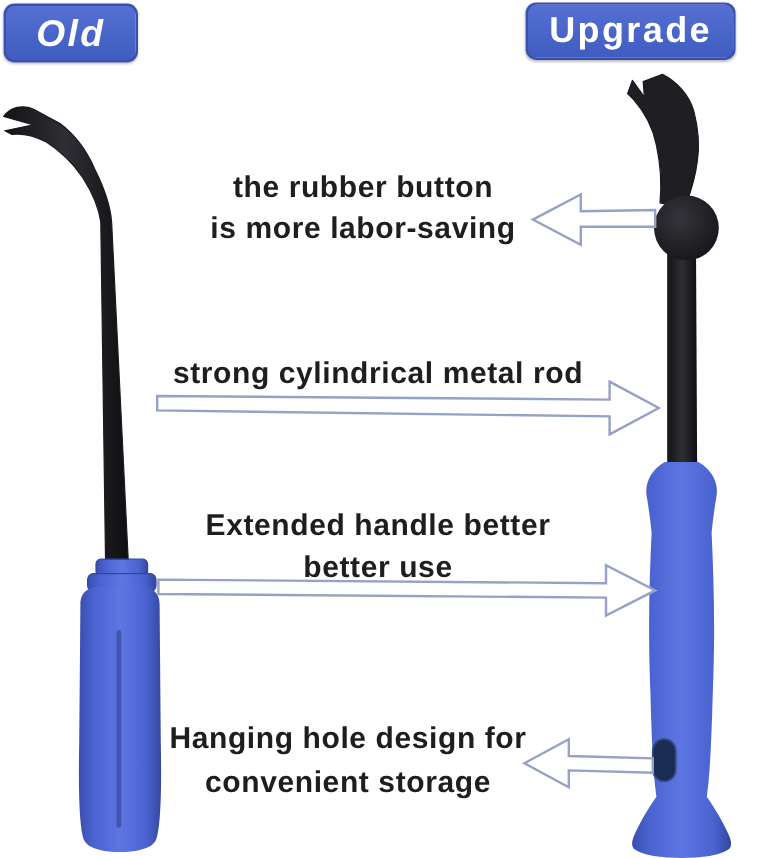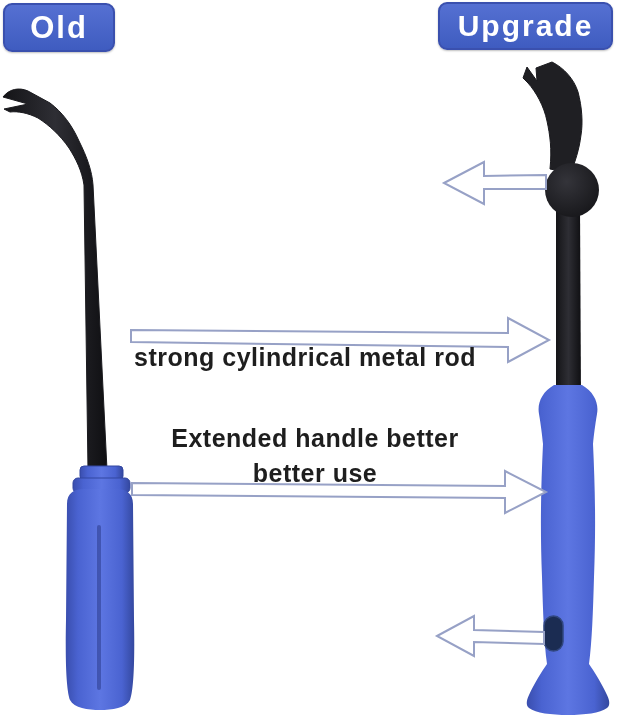--- a/index.html
+++ b/index.html
@@ -30,37 +30,37 @@
     position:absolute;
     display:flex;align-items:center;justify-content:center;
     background:linear-gradient(180deg,var(--badge-fill-top),var(--badge-fill-bottom));
     border:2px solid var(--badge-border);
     border-radius:9px;
     color:var(--badge-text);
     font-weight:bold;
     letter-spacing:2px;
     box-shadow:0 1px 2px rgba(0,0,0,.25);
   }
-  .badge-old{left:3px;top:3px;width:112px;height:49px;font-size:31px;}
+  .badge-old{left:3px;top:3px;width:112px;height:49px;font-size:31px;font-style:italic;}
   .badge-upgrade{left:438px;top:2px;width:175px;height:48px;font-size:30px;}
   svg.layer{position:absolute;pointer-events:none;}
   .old-tool{left:0;top:80px;}
   .new-tool{left:490px;top:55px;}
   .arrows{left:0;top:0;}
   .note{
     position:absolute;
     color:var(--text);
     font-weight:bold;
     font-size:25px;
     letter-spacing:.5px;
     text-align:center;
   }
   .note span{display:block;}
   .note-rubber{left:140px;top:139px;width:325px;line-height:34px;}
-  .note-rod{left:85px;top:297px;width:440px;white-space:nowrap;margin-top:46px;}
+  .note-rod{left:95px;top:297px;width:440px;white-space:nowrap;}
   .note-handle{left:155px;top:421px;width:320px;line-height:35px;}
   .note-hole{left:125px;top:597px;width:330px;line-height:37px;}
 </style>
 </head>
 <body>
 
 <div class="canvas">
 
   <div class="badge badge-old">Old</div>
   <div class="badge badge-upgrade">Upgrade</div>
@@ -125,21 +125,29 @@
     <rect x="54" y="561" width="19" height="35" rx="9.5" fill="var(--hole-navy)" stroke="#31477f" stroke-width="1.5"></rect>
   </svg>
 
   <svg class="layer arrows" width="640" height="715" viewBox="0 0 640 715">
     <polygon points="444,183 484,162 484,176 546,175 546,189 484,189 484,204" fill="var(--arrow-fill)" stroke="var(--arrow-stroke)" stroke-width="2"></polygon>
     <polygon points="131,330 508,333 508,318 549,340 508,362 508,347 131,342" fill="var(--arrow-fill)" stroke="var(--arrow-stroke)" stroke-width="2"></polygon>
     <polygon points="132,483 505,486 505,471 546,492 505,513 505,498 132,495" fill="var(--arrow-fill)" stroke="var(--arrow-stroke)" stroke-width="2"></polygon>
     <polygon points="437,636 474,616 474,630 544,632 544,644 474,642 474,656" fill="var(--arrow-fill)" stroke="var(--arrow-stroke)" stroke-width="2"></polygon>
   </svg>
 
+  <div class="note note-rubber">
+    <span>the rubber button</span>
+    <span>is more labor-saving</span>
+  </div>
   <div class="note note-rod">
     <span>strong cylindrical metal rod</span>
   </div>
   <div class="note note-handle">
     <span>Extended handle better</span>
     <span>better use</span>
   </div>
+  <div class="note note-hole">
+    <span>Hanging hole design for</span>
+    <span>convenient storage</span>
+  </div>
 
 </div>
 
 </body></html>

